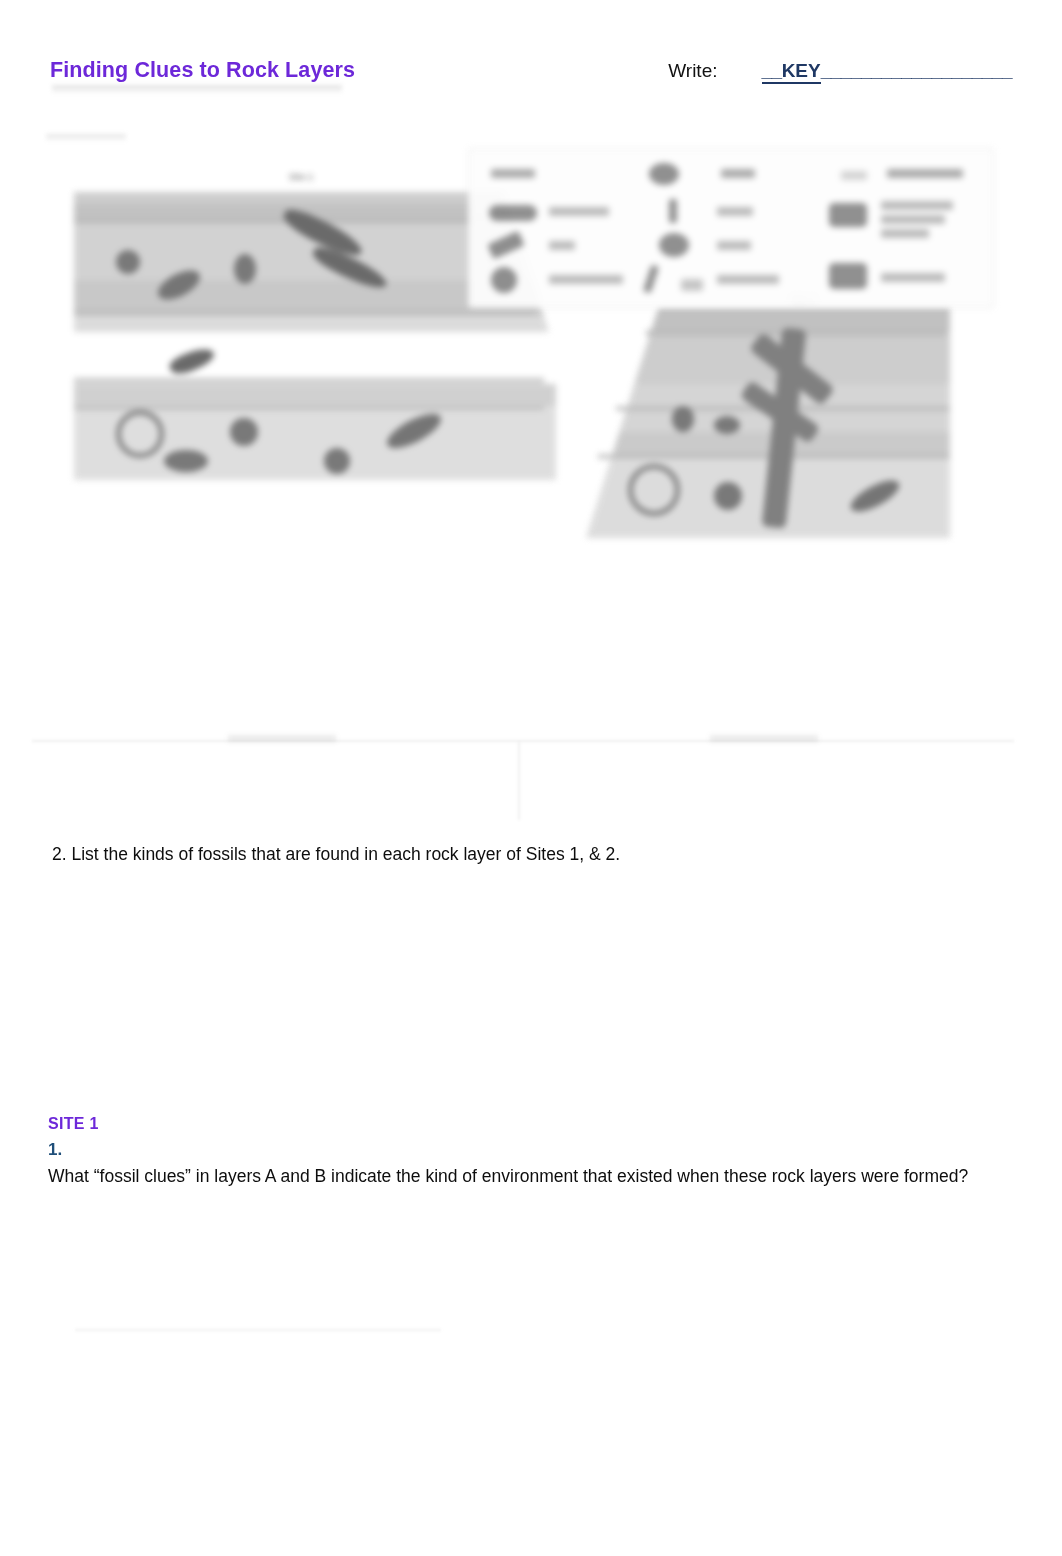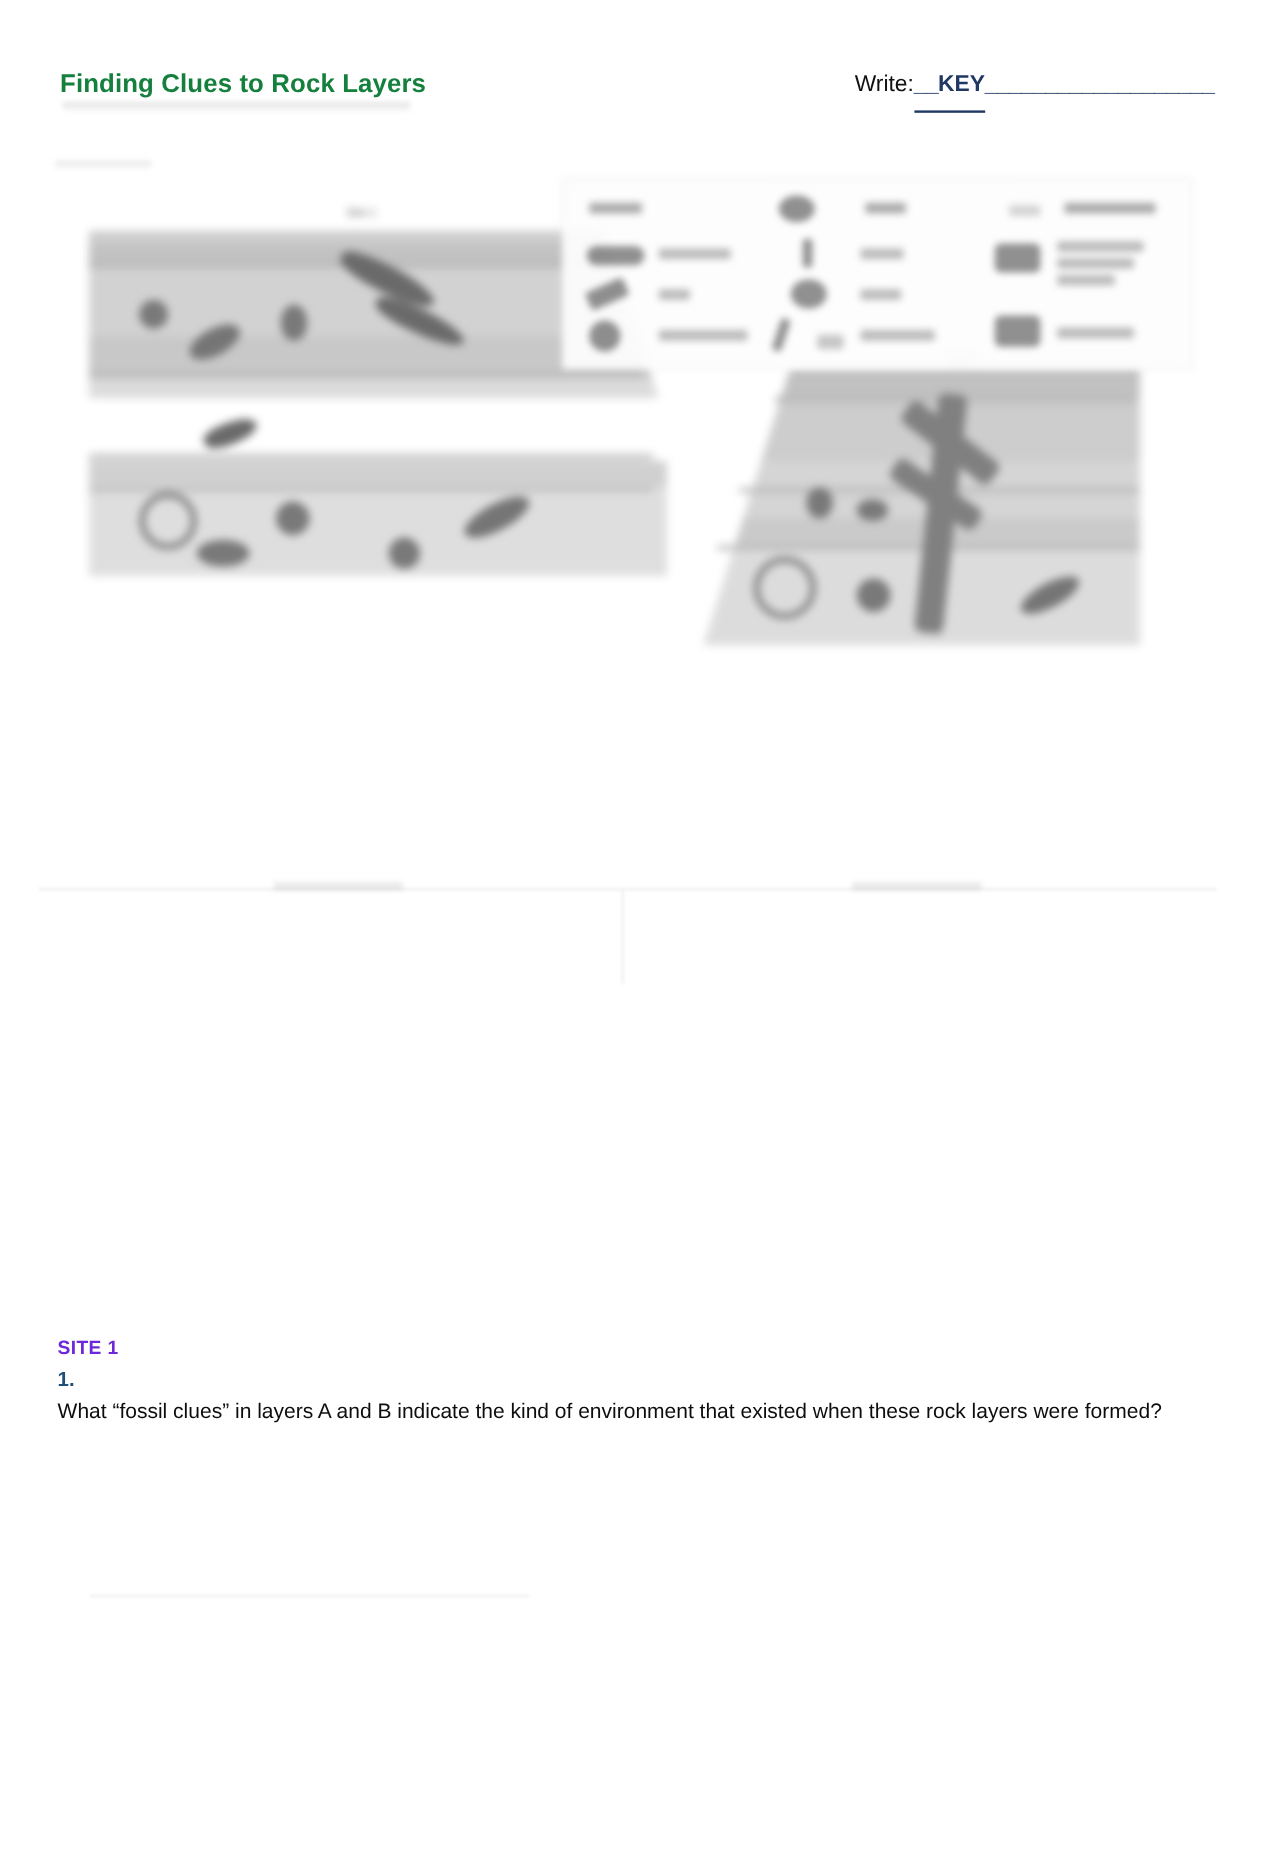--- a/index.html
+++ b/index.html
@@ -30,21 +30,21 @@
     width: 962px;
     height: 34px;
   }
   .doc-title {
     position: absolute;
     left: 0;
     top: 0;
     font-size: 21.5px;
     font-weight: bold;
     letter-spacing: .1px;
-    color: #15803d;
+    color: #6d28d9;
     white-space: nowrap;
   }
   .title-shadow {
     position: absolute;
     left: 2px;
     top: 27px;
     width: 290px;
     height: 9px;
     background: linear-gradient(to bottom, rgba(120,120,120,.22), rgba(255,255,255,0));
     filter: blur(2px);
@@ -56,21 +56,22 @@
     top: 2px;
     font-size: 19px;
     white-space: nowrap;
     color: #111;
   }
   .name-label { color:#111; }
   .name-value {
     color: #1f3864;
     font-weight: bold;
     border-bottom: 2px solid #1f3864;
-    padding-bottom: 11px;
+    padding-bottom: 1px;
+    margin-left: 44px;
   }
   .name-blank {
     color: #1f3864;
     font-weight: bold;
     letter-spacing: -0.5px;
   }
 
   
   .problem-row {
     position: absolute;
@@ -416,20 +417,21 @@
       <div class="lg-txt" style="left:412px;top:124px;width:64px;"></div>
     </div>
   </div>
 
 
   <div class="faint-hrule"></div>
   <div class="faint-hrule-smudge-a"></div>
   <div class="faint-hrule-smudge-b"></div>
   <div class="faint-vrule"></div>
 
+  <div class="q-line" id="q2">2. List the kinds of fossils that are found in each rock layer of Sites 1, &amp; 2.</div>
 
   <div class="site-heading">SITE 1</div>
 
   <div class="numbered-q">
     <span class="num">1.</span>
     <span class="qbody">
       <span class="q-main">What “fossil clues” in layers A and B indicate the kind of environment that existed when these rock layers were formed?</span>
     </span>
   </div>
 

